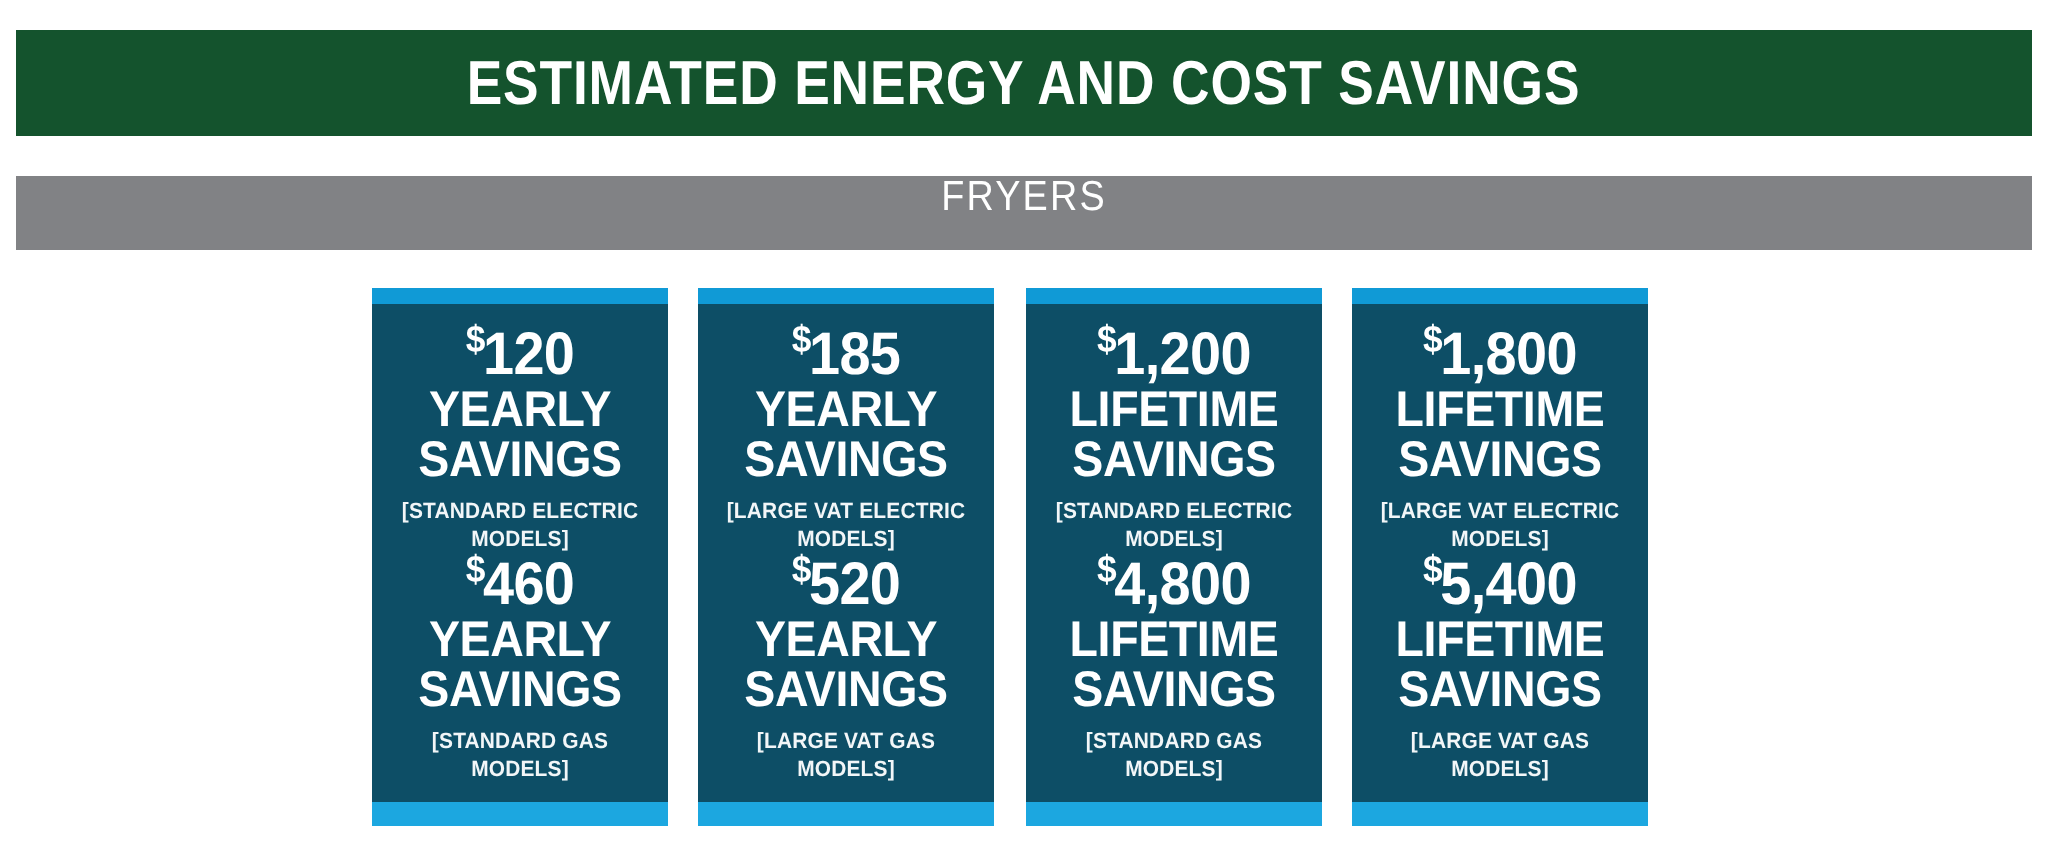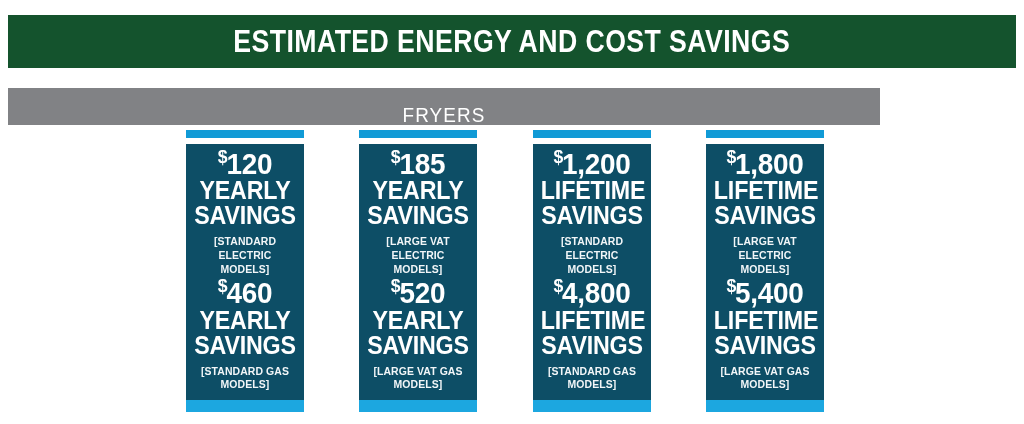--- a/index.html
+++ b/index.html
@@ -37,25 +37,25 @@
     transform-origin: center;
     white-space: nowrap;
     line-height: 1;
   }
 
   
   .category-bar {
     position: absolute;
     left: 8px;
     top: 88px;
-    width: 872px;
+    width: 1008px;
     height: 37px;
     background: #818285;
     display: flex;
-    align-items: flex-end;
+    align-items: flex-start;
     justify-content: center;
   }
   .category-title {
     color: #ffffff;
     font-family: "Liberation Sans Narrow", "Liberation Sans", sans-serif;
     font-weight: normal;
     font-size: 21px;
     letter-spacing: 1.2px;
     transform: scaleX(0.9);
     transform-origin: center;
@@ -67,26 +67,25 @@
   .cards-row {
     position: absolute;
     left: 186px;
     top: 144px;
     width: 638px;
     height: 268px;
     display: flex;
     justify-content: space-between;
   }
   .card {
-    width: 118px;
+    width: 148px;
     height: 268px;
     display: flex;
     flex-direction: column;
     background: #0D4E66;
-    justify-content: flex-end;
   }
   .card-top-bar {
     height: 8px;
     background: #109AD6;
     flex: none;
   }
   .card-bottom-bar {
     height: 12px;
     background: #1CA7E0;
     flex: none;

